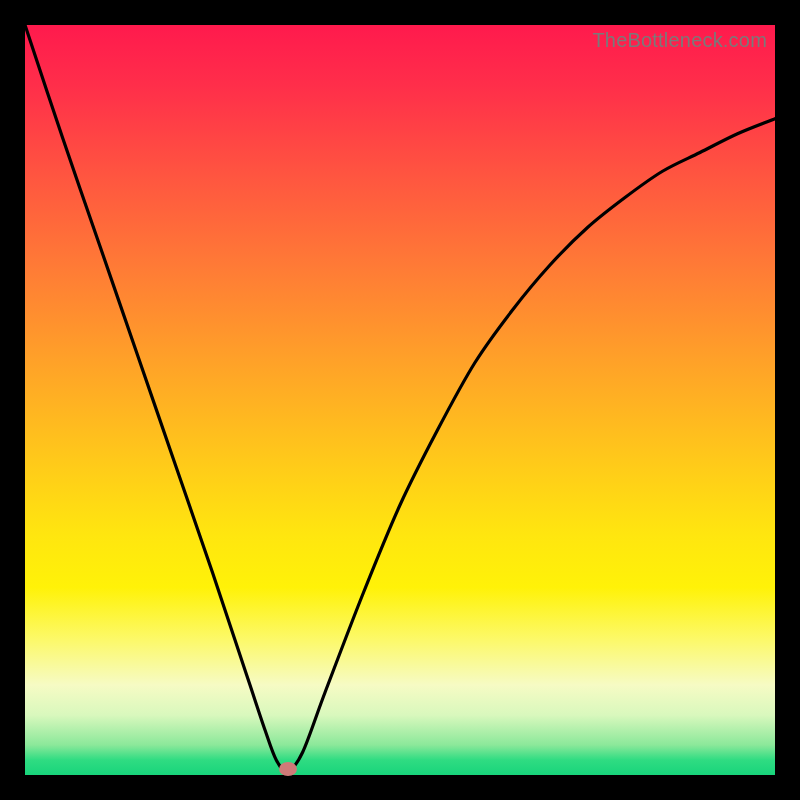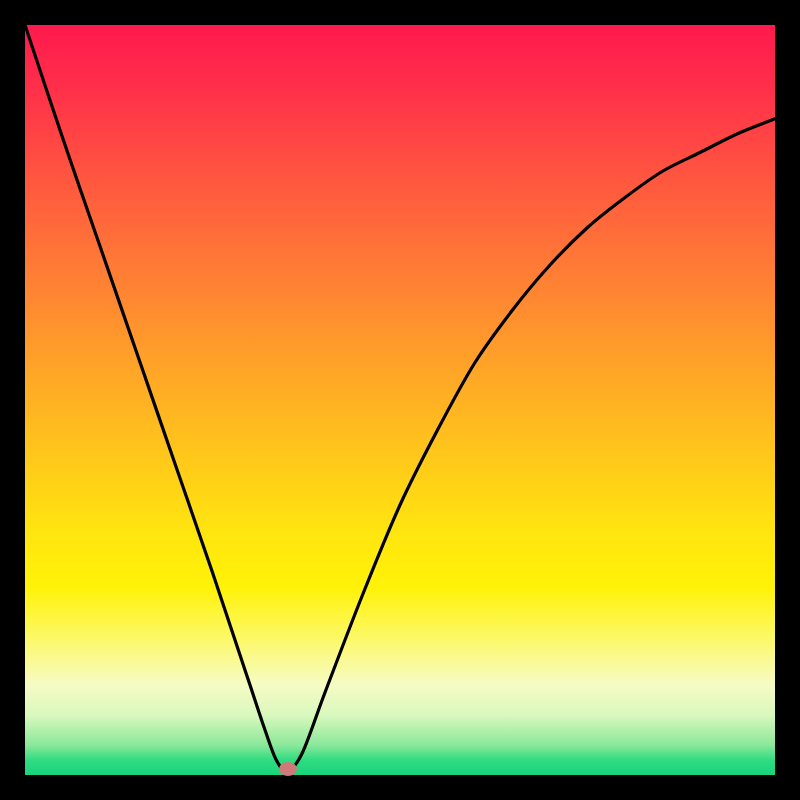--- a/index.html
+++ b/index.html
@@ -56,18 +56,19 @@
     background: #cf7a78;
     border-radius: 50%;
     transform: translate(-50%, -50%);
   }
 </style>
 </head>
 <body>
 
 <div class="frame">
   <div class="plot-area">
+    <div class="watermark">TheBottleneck.com</div>
     <svg class="curve" viewBox="0 0 750 750" preserveAspectRatio="none">
       <path id="curve-path" fill="none" stroke="#000" stroke-width="3.2" stroke-linecap="round" stroke-linejoin="round" d="M 0.00 0.00 C 6.00 18.00, 25.50 77.10, 37.50 112.50 C 49.50 147.90, 63.00 186.45, 75.00 221.25 C 87.00 256.05, 100.50 295.20, 112.50 330.00 C 124.50 364.80, 138.00 403.95, 150.00 438.75 C 162.00 473.55, 177.90 519.30, 187.50 547.50 C 197.10 575.70, 204.00 597.00, 210.00 615.00 C 216.00 633.00, 220.20 645.60, 225.00 660.00 C 229.80 674.40, 235.80 693.00, 240.00 705.00 C 244.20 717.00, 247.65 728.40, 251.25 735.00 C 254.85 741.60, 258.30 747.45, 262.50 746.25 C 266.70 745.05, 271.50 740.10, 277.50 727.50 C 283.50 714.90, 290.40 692.70, 300.00 667.50 C 309.60 642.30, 325.50 600.00, 337.50 570.00 C 349.50 540.00, 363.00 506.40, 375.00 480.00 C 387.00 453.60, 400.50 427.80, 412.50 405.00 C 424.50 382.20, 438.00 356.70, 450.00 337.50 C 462.00 318.30, 475.50 300.60, 487.50 285.00 C 499.50 269.40, 513.00 253.20, 525.00 240.00 C 537.00 226.80, 550.50 213.30, 562.50 202.50 C 574.50 191.70, 588.00 181.50, 600.00 172.50 C 612.00 163.50, 625.50 153.45, 637.50 146.25 C 649.50 139.05, 663.00 133.50, 675.00 127.50 C 687.00 121.50, 700.50 114.15, 712.50 108.75 C 724.50 103.35, 744.00 96.15, 750.00 93.75"></path>
     </svg>
     <div class="marker" id="marker" style="left: 262.5px; top: 744px;"></div>
   </div>
 </div>
 
 </body></html>

